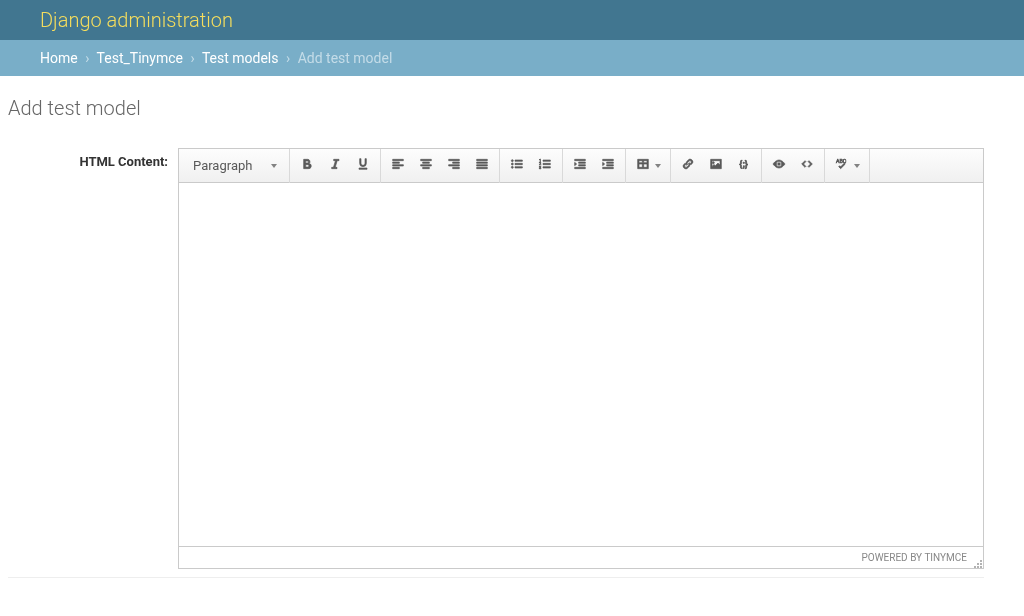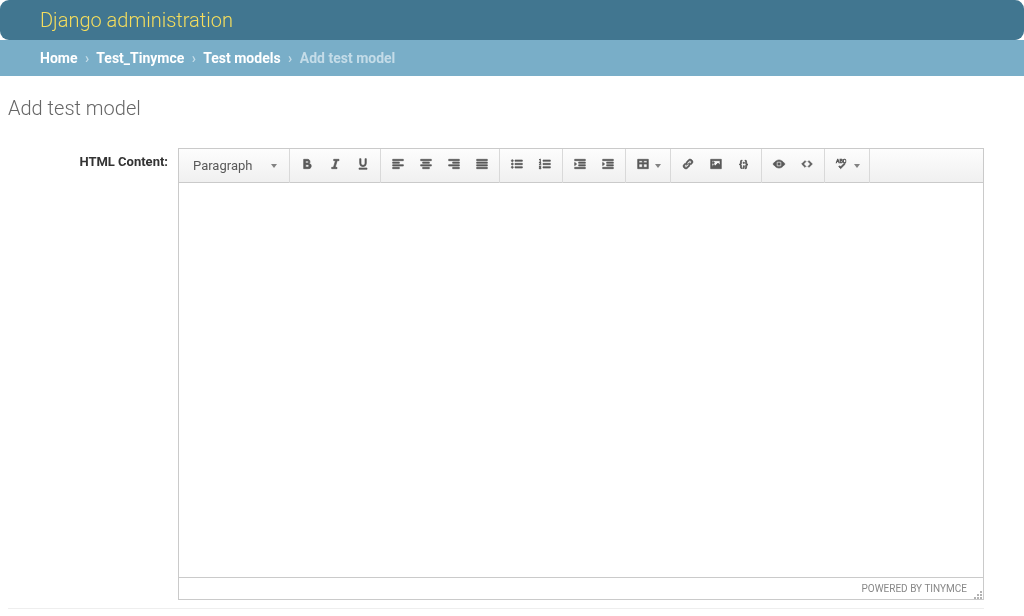--- a/index.html
+++ b/index.html
@@ -1,38 +1,38 @@
 <!DOCTYPE html>
 <html><head>
 <meta charset="utf-8">
 <style>
 * { box-sizing: border-box; margin: 0; padding: 0; }
 body { font-family: "Roboto", "Lucida Grande", Verdana, Arial, sans-serif; font-size: 14px; color: #333; background: #fff; width: 1024px; }
-#header { background: #417690; color: #fff; padding: 10px 40px; display: flex; justify-content: space-between; align-items: center; height: 40px; border-radius: 9px; }
+#header { background: #417690; color: #fff; padding: 10px 40px; display: flex; justify-content: space-between; align-items: center; height: 40px; }
 #branding a { color: #f5dd5d; font-size: 20px; font-weight: 300; text-decoration: none; }
 #user-tools { font-size: 11px; text-align: right; color: #fff; text-transform: uppercase; letter-spacing: 0.5px; }
 #user-tools a { color: #fff; text-decoration: none; border-bottom: 1px solid rgba(255,255,255,0.5); }
-.breadcrumbs { background: #79aec8; color: #c4dce8; padding: 10px 40px; font-size: 14px; font-weight: bold; }
+.breadcrumbs { background: #79aec8; color: #c4dce8; padding: 10px 40px; font-size: 14px; }
 .breadcrumbs a { color: #fff; text-decoration: none; }
 .breadcrumbs .sep { color: #c4dce8; padding: 0 4px; }
 #content { padding: 20px 40px 0 8px; }
 h1 { font-size: 20px; font-weight: 300; color: #666; margin: 0 0 20px 0; }
 .form-row { display: flex; padding: 8px 0; border-bottom: 1px solid #eee; }
 .field-label { width: 170px; font-size: 13px; font-weight: bold; color: #333; padding: 6px 10px 0 5px; text-align: right; }
 .field-body { flex: 1; }
 .tinymce { border: 1px solid #cacaca; background: #fff; }
 .mce-toolbar { display: flex; background: linear-gradient(#fdfdfd, #f0f0f0); border-bottom: 1px solid #cacaca; height: 34px; align-items: center; }
 .mce-group { display: flex; align-items: center; height: 34px; border-right: 1px solid #d9d9d9; padding: 0 3px; }
 .mce-btn { display: inline-flex; align-items: center; justify-content: center; width: 28px; height: 26px; cursor: pointer; color: #595959; border: 1px solid transparent; border-radius: 2px; }
 .mce-btn.with-arrow { width: 38px; }
 .mce-btn svg { width: 16px; height: 16px; fill: #595959; stroke: #595959; }
 .mce-listbox { display: inline-flex; align-items: center; justify-content: space-between; width: 104px; height: 26px; padding: 0 8px 0 10px; cursor: pointer; color: #595959; font-size: 13px; border: 1px solid transparent; border-radius: 2px; }
 .caret { width: 0; height: 0; border-left: 3px solid transparent; border-right: 3px solid transparent; border-top: 4px solid #828282; margin-left: 4px; }
 .mce-edit-area { height: 363px; background: #fff; }
-.mce-statusbar { border-top: 1px solid #cacaca; height: 22px; display: flex; justify-content: flex-end; align-items: center; padding: 0 4px; position: relative; margin-top: 31px; }
+.mce-statusbar { border-top: 1px solid #cacaca; height: 22px; display: flex; justify-content: flex-end; align-items: center; padding: 0 4px; position: relative; }
 .mce-branding { font-size: 10px; color: #888; text-transform: uppercase; padding-right: 12px; }
 .mce-resize { position: absolute; right: 0; bottom: 0; width: 12px; height: 12px; cursor: nwse-resize; }
 .mce-resize svg { fill: #999; }
 </style>
 </head>
 <body>
 
 <div id="header">
   <div id="branding">
     <a href="#">Django administration</a>

